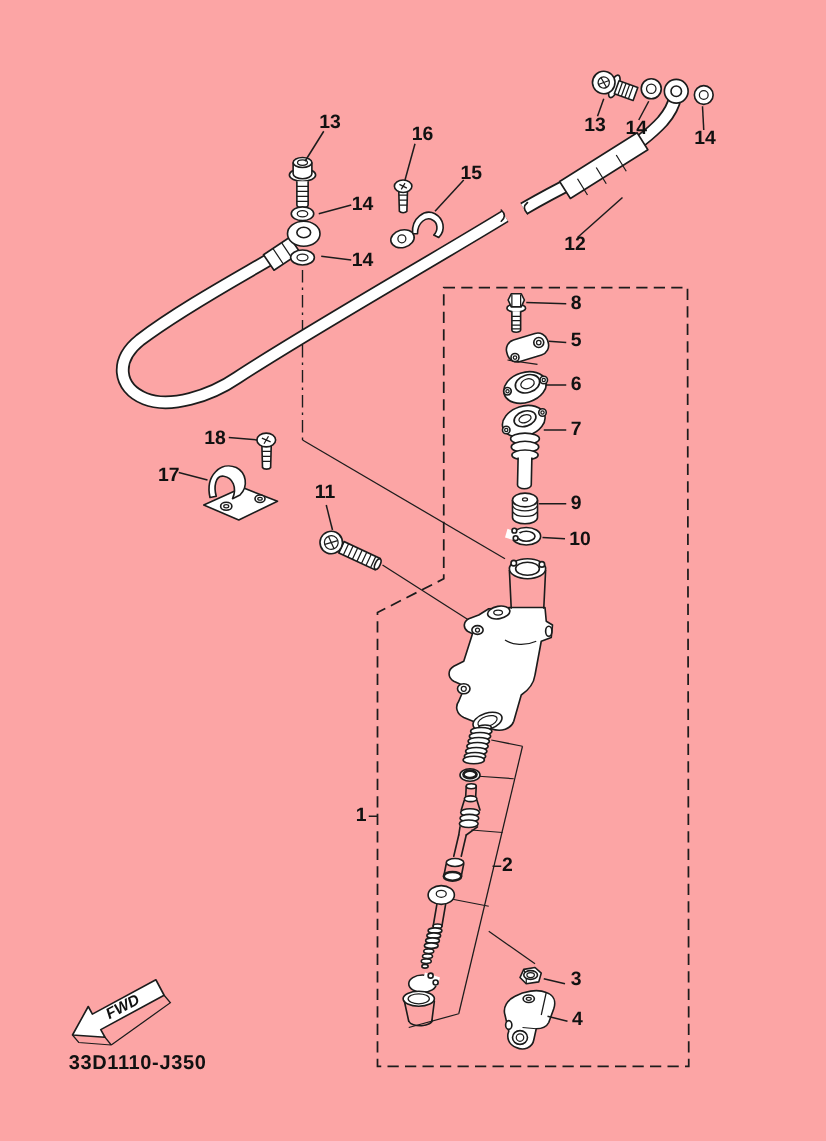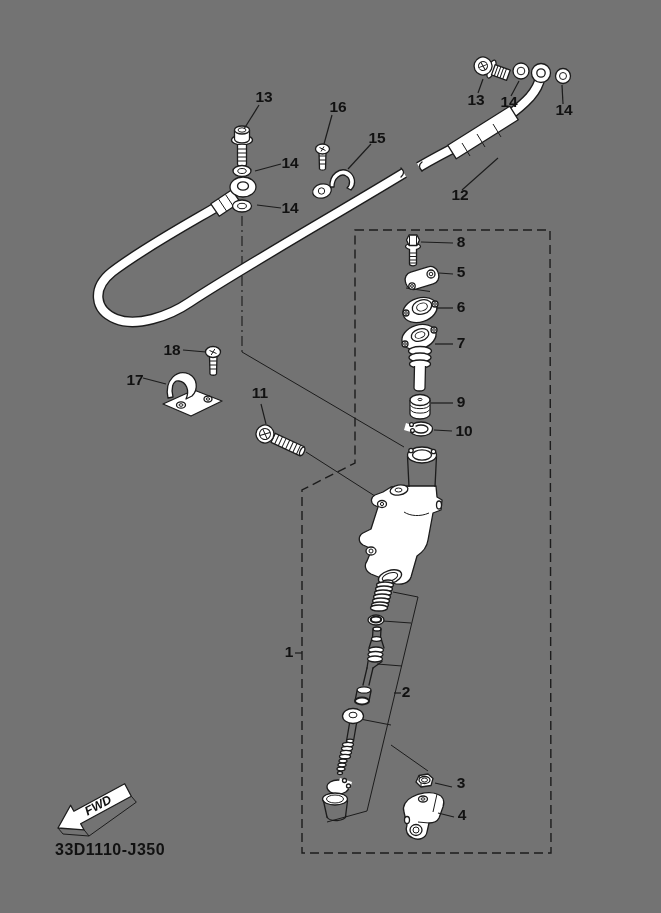--- a/index.html
+++ b/index.html
@@ -1,16 +1,16 @@
 <!DOCTYPE html>
 <html><head>
 <meta charset="utf-8">
 <style>
   html,body{margin:0;padding:0;background:#ffffff;}
-  .stage{position:relative;width:661px;height:913px;background:#737373;overflow:hidden;
+  .stage{position:relative;width:661px;height:913px;background:#fca5a5;overflow:hidden;
          font-family:"Liberation Sans",sans-serif;}
   svg{display:block}
   .ln{fill:none;stroke:#1c1c1c;stroke-width:1.3;stroke-linecap:round;stroke-linejoin:round;}
   .fw{fill:#ffffff;stroke:#1c1c1c;stroke-width:1.3;stroke-linejoin:round;}
   .thin{fill:none;stroke:#1c1c1c;stroke-width:1;}
   .dash{fill:none;stroke:#1c1c1c;stroke-width:1.4;stroke-dasharray:9 5;}
   .dashdot{fill:none;stroke:#1c1c1c;stroke-width:1.1;stroke-dasharray:10 4 2 4;}
   .hoseB{fill:none;stroke:#1c1c1c;stroke-width:11;}
   .hoseW{fill:none;stroke:#ffffff;stroke-width:8.2;}
   .callout{font:700 15.5px "Liberation Sans",sans-serif;fill:#111;text-anchor:middle;}

